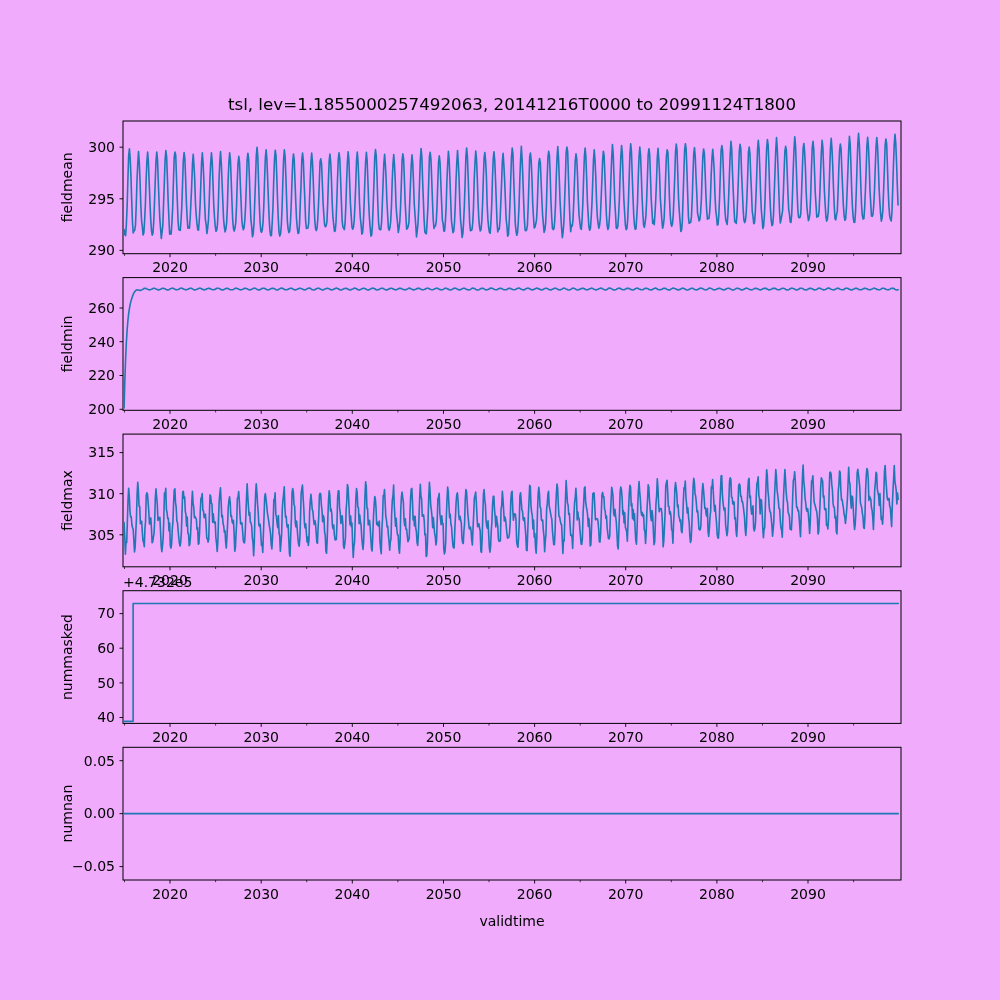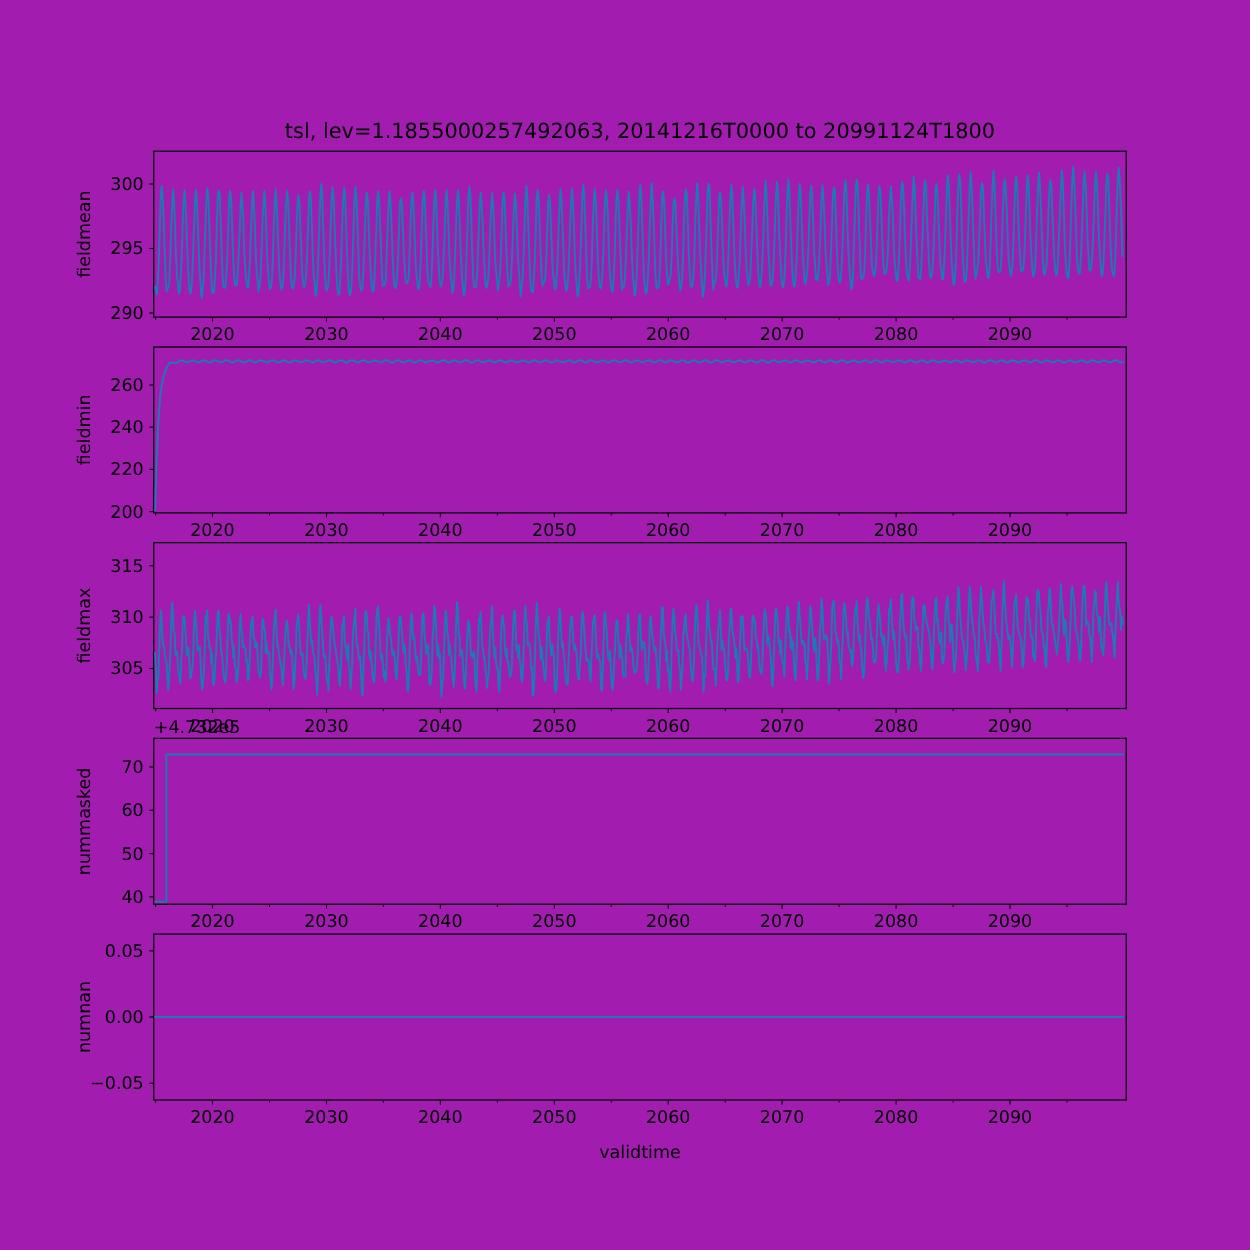--- a/index.html
+++ b/index.html
@@ -1,20 +1,20 @@
 <!DOCTYPE html>
 <html><head>
 <meta charset="utf-8">
 <style>
   html, body { margin: 0; padding: 0; background: #ffffff; }
   .figure {
     position: relative;
     width: 1000px;
     height: 1000px;
-    background: #a21caf;
+    background: #f0abfc;
     font-family: "DejaVu Sans", "Liberation Sans", sans-serif;
   }
   svg text {
     font-family: "DejaVu Sans", "Liberation Sans", sans-serif;
     fill: #000000;
   }
   .fig-title   { font-size: 16.7px; }
   .axis-label  { font-size: 14px; }
   .tick-label  { font-size: 14px; }
   .offset-text { font-size: 14px; }

